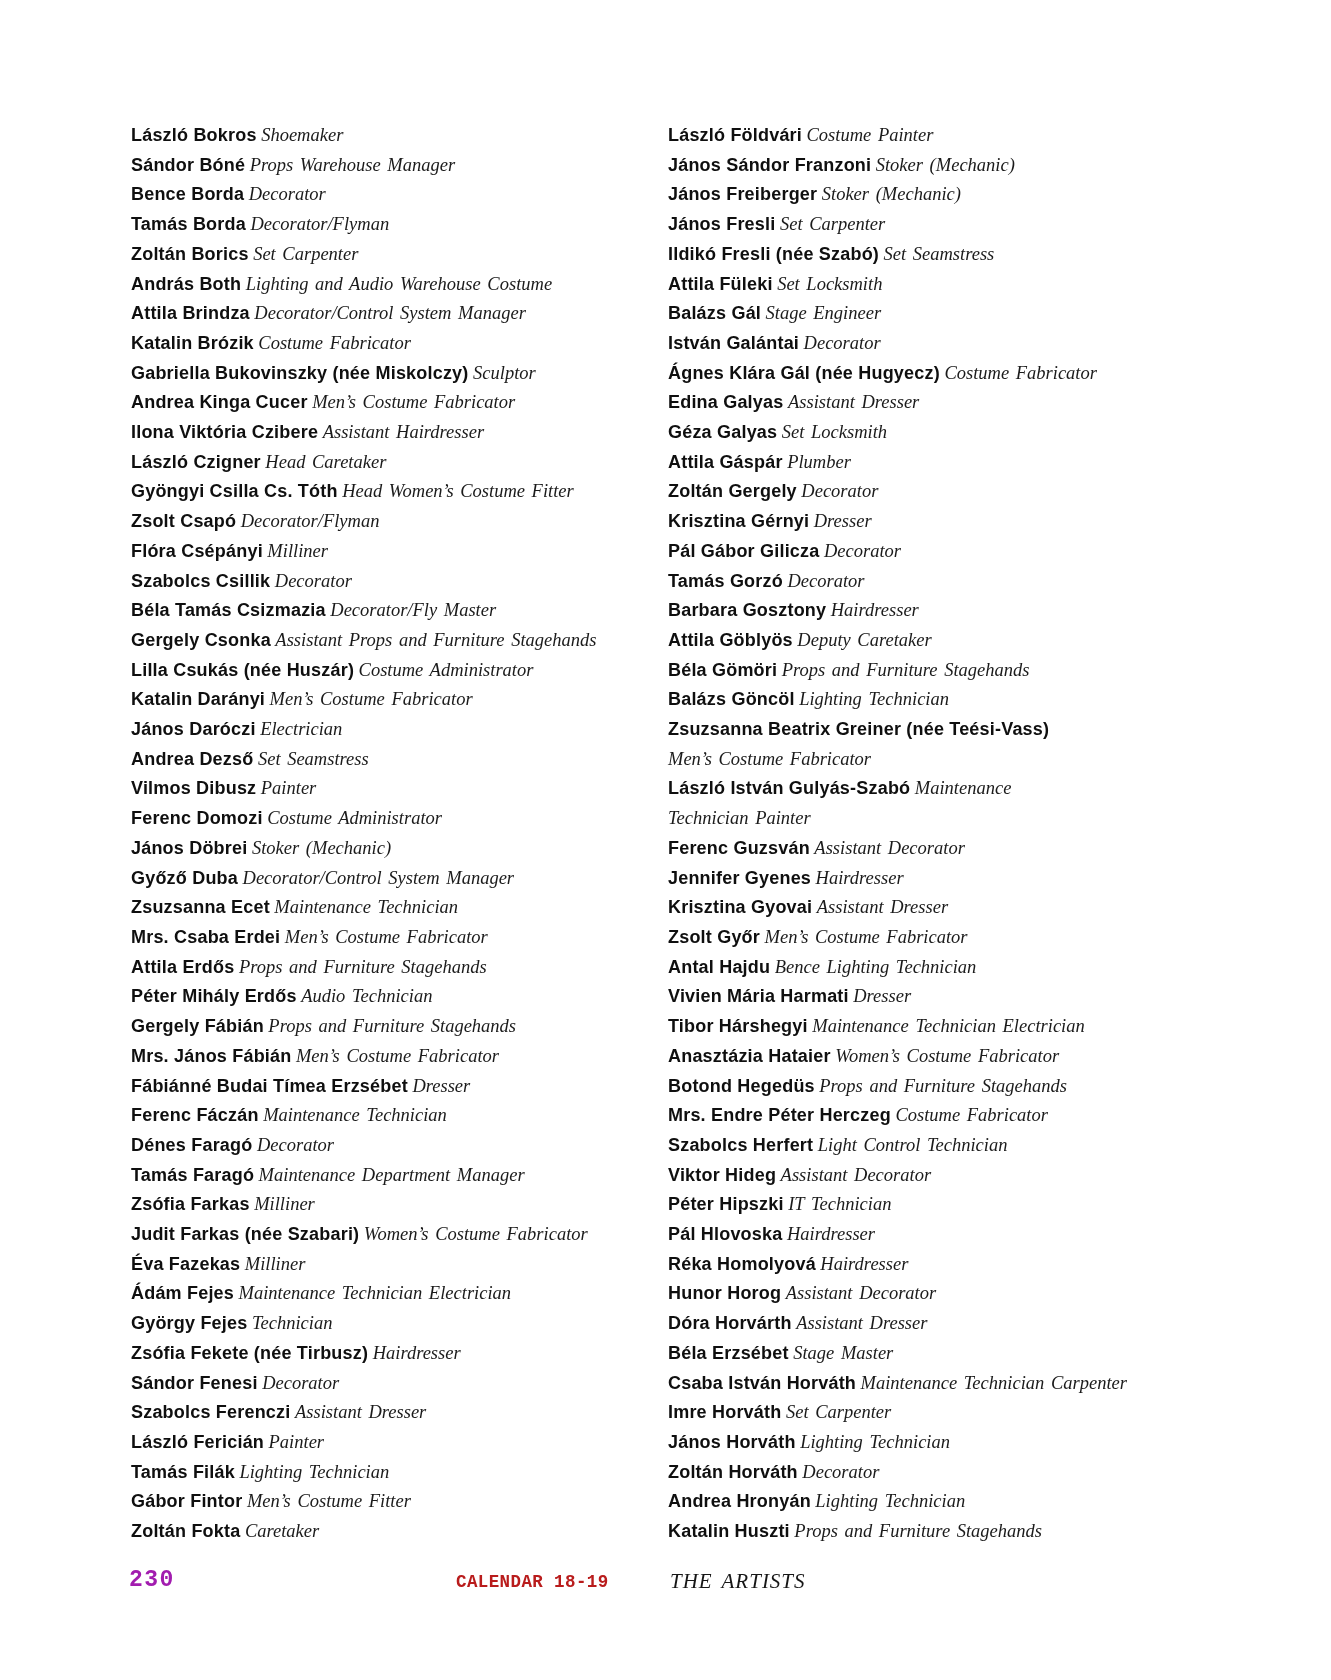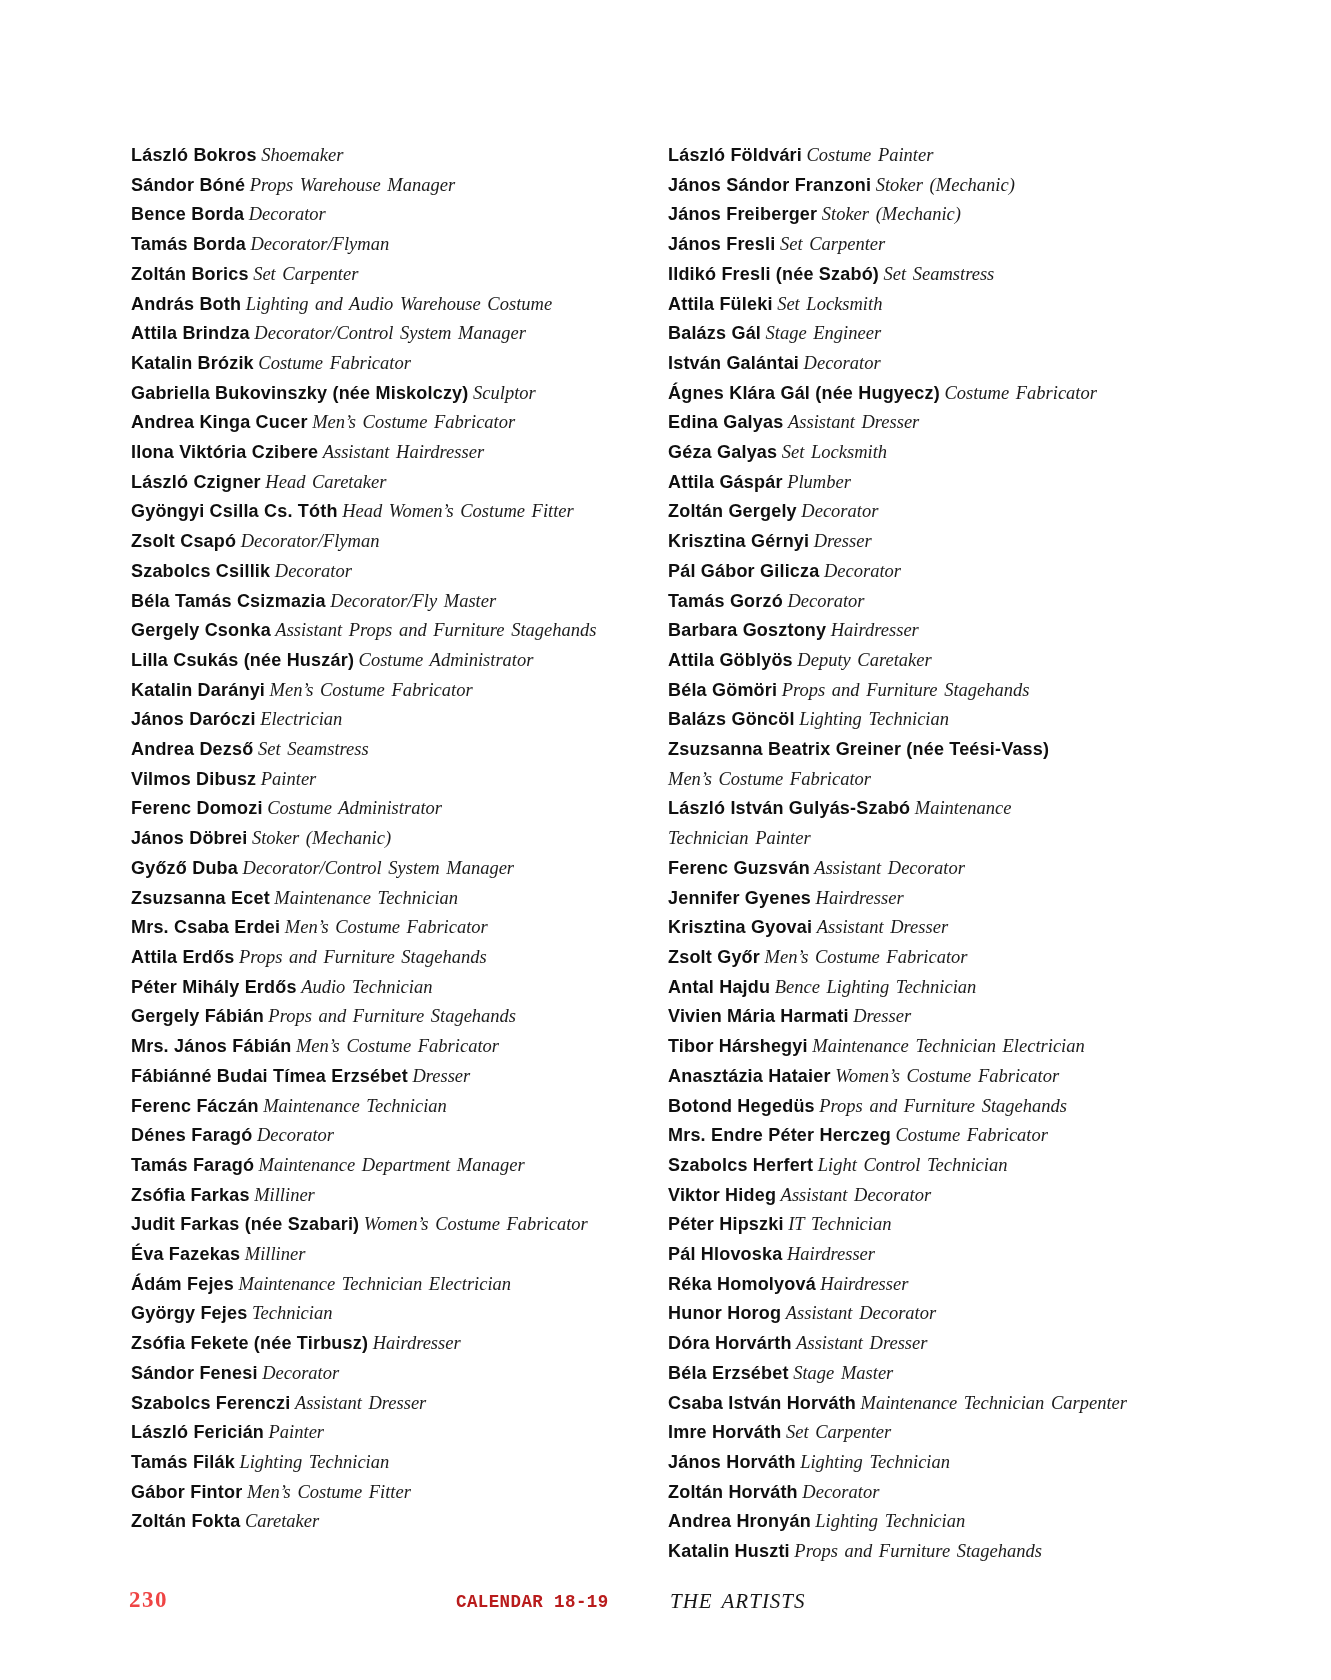--- a/index.html
+++ b/index.html
@@ -5,21 +5,20 @@
   html,body{margin:0;padding:0;}
   body{
     width:1331px;height:1680px;
     background:#ffffff;
     position:relative;
     overflow:hidden;
   }
   .page{
     position:absolute;inset:0;
     background:#ffffff;
-    margin-top:20px;
   }
   .col{position:absolute;top:121px;}
   .col-left{left:131px;width:515px;}
   .col-right{left:668px;width:480px;}
   .entry{
     white-space:nowrap;
     font-size:18px;
     line-height:29.7px;
     height:auto;
   }
@@ -35,22 +34,22 @@
     font-size:18.5px;
     color:#1b1b1b;
     white-space:pre-wrap;
     word-spacing:2px;
   }
   .footer{
     position:absolute;left:0;top:1563px;width:1331px;height:40px;
   }
   .page-number{
     position:absolute;left:129px;top:4px;
-    font-family:Liberation Serif, serif;
-    font-weight:700;font-size:23px;color:#ef4444;
+    font-family:Liberation Mono, monospace;
+    font-weight:700;font-size:23px;color:#a21caf;
     letter-spacing:1.5px;
   }
   .footer-center{
     position:absolute;left:456px;top:9px;
     font-family:Liberation Mono, monospace;
     font-weight:700;font-size:17.5px;color:#b91c1c;
     letter-spacing:0.4px;
   }
   .footer-right{
     position:absolute;left:670px;top:6px;
@@ -73,20 +72,21 @@
       <div class="entry"><span class="pname">Zoltán Borics</span> <span class="prole">Set Carpenter</span></div>
       <div class="entry"><span class="pname">András Both</span> <span class="prole">Lighting and Audio Warehouse Costume</span></div>
       <div class="entry"><span class="pname">Attila Brindza</span> <span class="prole">Decorator/Control System Manager</span></div>
       <div class="entry"><span class="pname">Katalin Brózik</span> <span class="prole">Costume Fabricator</span></div>
       <div class="entry"><span class="pname">Gabriella Bukovinszky (née Miskolczy)</span> <span class="prole">Sculptor</span></div>
       <div class="entry"><span class="pname">Andrea Kinga Cucer</span> <span class="prole">Men’s Costume Fabricator</span></div>
       <div class="entry"><span class="pname">Ilona Viktória Czibere</span> <span class="prole">Assistant Hairdresser</span></div>
       <div class="entry"><span class="pname">László Czigner</span> <span class="prole">Head Caretaker</span></div>
       <div class="entry"><span class="pname">Gyöngyi Csilla Cs. Tóth</span> <span class="prole">Head Women’s Costume Fitter</span></div>
       <div class="entry"><span class="pname">Zsolt Csapó</span> <span class="prole">Decorator/Flyman</span></div>
+      <div class="entry"><span class="pname">Flóra Csépányi</span> <span class="prole">Milliner</span></div>
       <div class="entry"><span class="pname">Szabolcs Csillik</span> <span class="prole">Decorator</span></div>
       <div class="entry"><span class="pname">Béla Tamás Csizmazia</span> <span class="prole">Decorator/Fly Master</span></div>
       <div class="entry"><span class="pname">Gergely Csonka</span> <span class="prole">Assistant Props and Furniture Stagehands</span></div>
       <div class="entry"><span class="pname">Lilla Csukás (née Huszár)</span> <span class="prole">Costume Administrator</span></div>
       <div class="entry"><span class="pname">Katalin Darányi</span> <span class="prole">Men’s Costume Fabricator</span></div>
       <div class="entry"><span class="pname">János Daróczi</span> <span class="prole">Electrician</span></div>
       <div class="entry"><span class="pname">Andrea Dezső</span> <span class="prole">Set Seamstress</span></div>
       <div class="entry"><span class="pname">Vilmos Dibusz</span> <span class="prole">Painter</span></div>
       <div class="entry"><span class="pname">Ferenc Domozi</span> <span class="prole">Costume Administrator</span></div>
       <div class="entry"><span class="pname">János Döbrei</span> <span class="prole">Stoker (Mechanic)</span></div>

